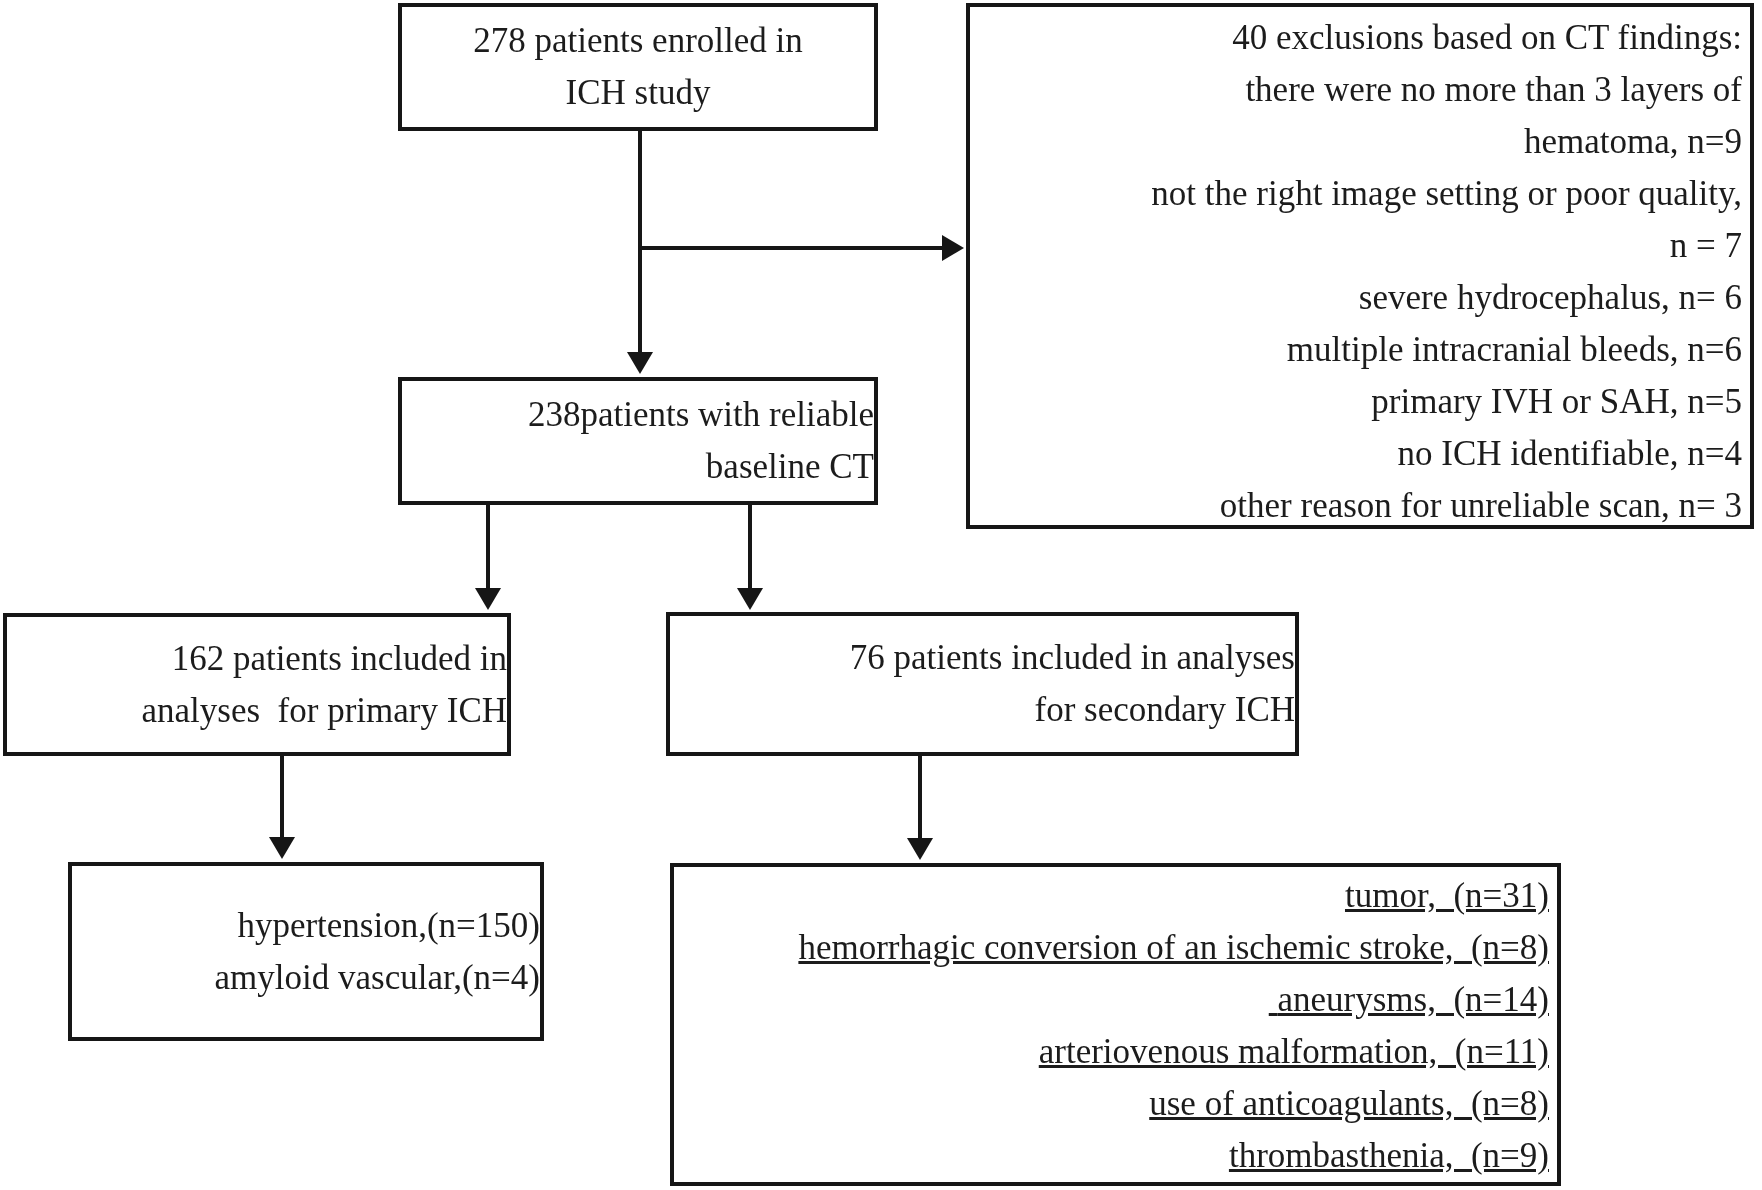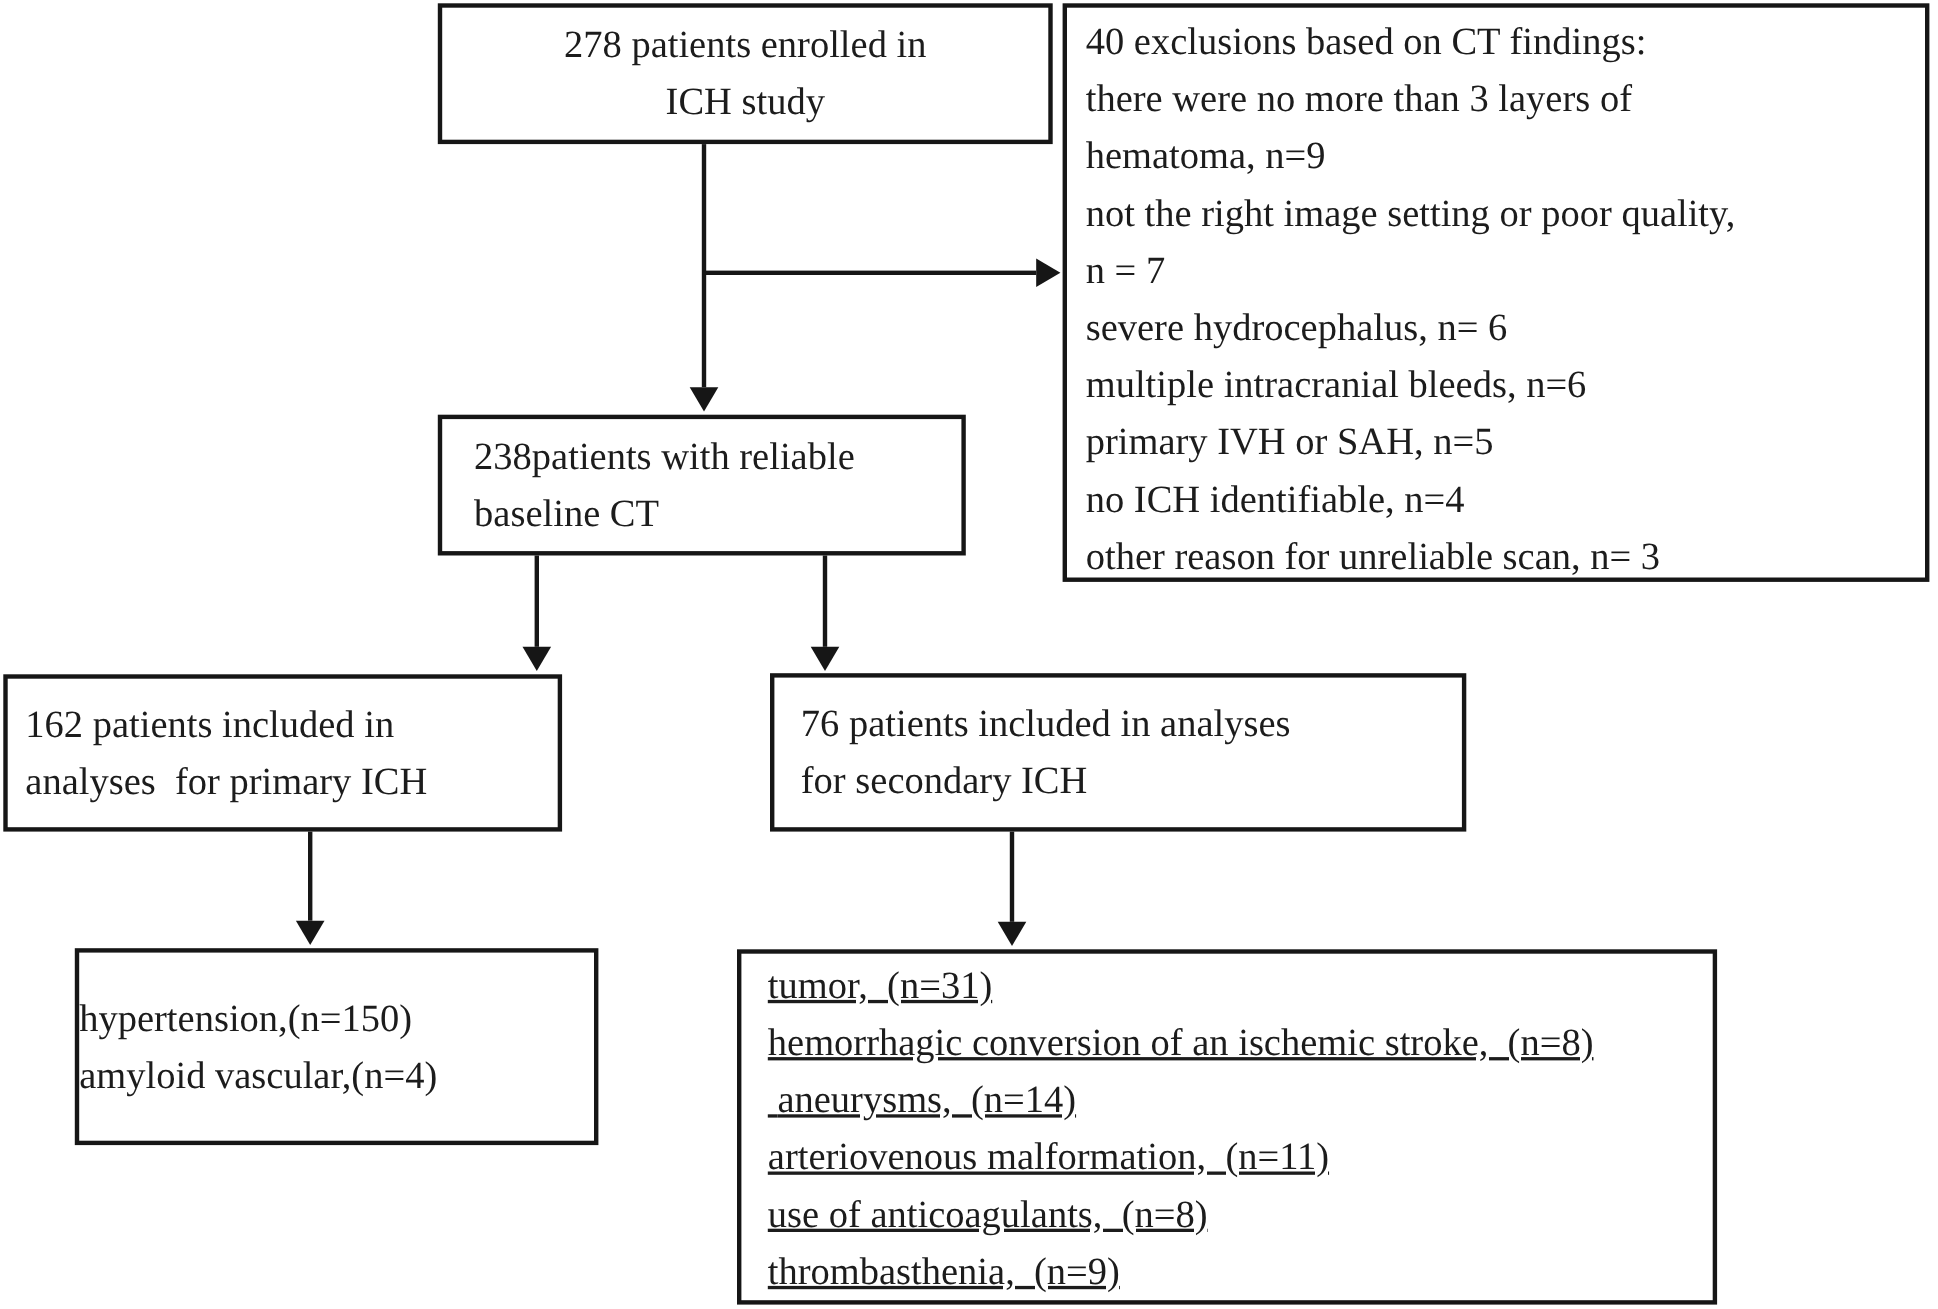--- a/index.html
+++ b/index.html
@@ -12,21 +12,21 @@
     overflow:hidden;
   }
   .box{
     position:absolute;
     box-sizing:border-box;
     border:4px solid #161616;
     background:#ffffff;
     display:flex;
     flex-direction:column;
     justify-content:center;
-    align-items:flex-start;
+    align-items:flex-end;
   }
   .tline{
     white-space:pre-wrap;
     font-size:35px;
     line-height:52px;
   }
   .center-text{align-items:center;}
   .top-text{justify-content:flex-start;}
   .conn{position:absolute;background:#161616;}
   .head-down{
@@ -58,21 +58,21 @@
 
   <div class="conn" style="left:748px;top:504px;width:4px;height:84px;"></div>
   <div class="head-down" style="left:737px;top:588px;"></div>
 
   <div class="conn" style="left:280px;top:755px;width:4px;height:82px;"></div>
   <div class="head-down" style="left:269px;top:837px;"></div>
 
   <div class="conn" style="left:918px;top:755px;width:4px;height:83px;"></div>
   <div class="head-down" style="left:907px;top:838px;"></div>
 
-  <div class="box center-text" style="left:398px;top:3px;width:559px;height:128px;align-items:center;">
+  <div class="box center-text" style="left:398px;top:3px;width:480px;height:128px;align-items:center;">
     <div class="tline">278 patients enrolled in</div>
     <div class="tline">ICH study</div>
   </div>
 
   <div class="box top-text" style="left:966px;top:3px;width:788px;height:526px;padding:5px 8px 0 17px;">
     <div class="tline">40 exclusions based on CT findings:</div>
     <div class="tline">there were no more than 3 layers of</div>
     <div class="tline">hematoma, n=9</div>
     <div class="tline">not the right image setting or poor quality,</div>
     <div class="tline">n = 7</div>
@@ -86,21 +86,21 @@
   <div class="box" style="left:398px;top:377px;width:480px;height:128px;padding-left:29px;">
     <div class="tline">238patients with reliable</div>
     <div class="tline">baseline CT</div>
   </div>
 
   <div class="box" style="left:3px;top:613px;width:508px;height:143px;padding-left:16px;">
     <div class="tline">162 patients included in</div>
     <div class="tline">analyses  for primary ICH</div>
   </div>
 
-  <div class="box" style="left:700px;top:612px;width:633px;height:144px;padding-left:24px;">
+  <div class="box" style="left:666px;top:612px;width:633px;height:144px;padding-left:24px;">
     <div class="tline">76 patients included in analyses</div>
     <div class="tline">for secondary ICH</div>
   </div>
 
   <div class="box" style="left:68px;top:862px;width:476px;height:179px;">
     <div class="tline">hypertension,(n=150)</div>
     <div class="tline">amyloid vascular,(n=4)</div>
   </div>
 
   <div class="box top-text" style="left:670px;top:863px;width:891px;height:323px;padding:3px 8px 0 24px;text-decoration:underline;">

